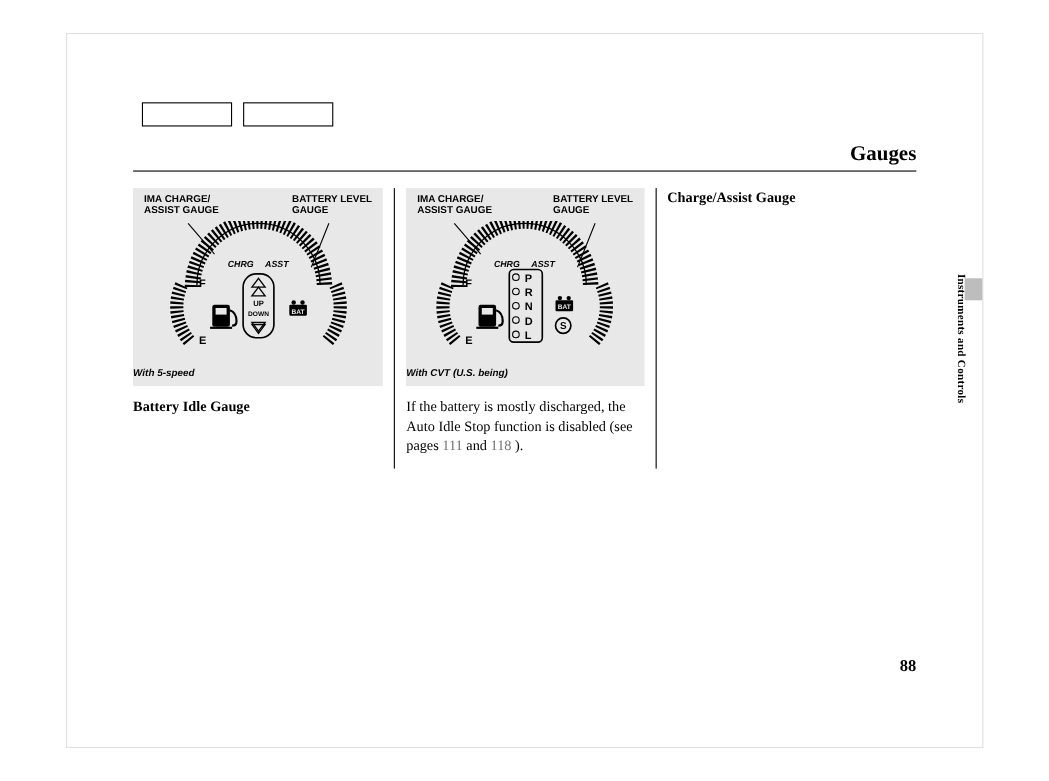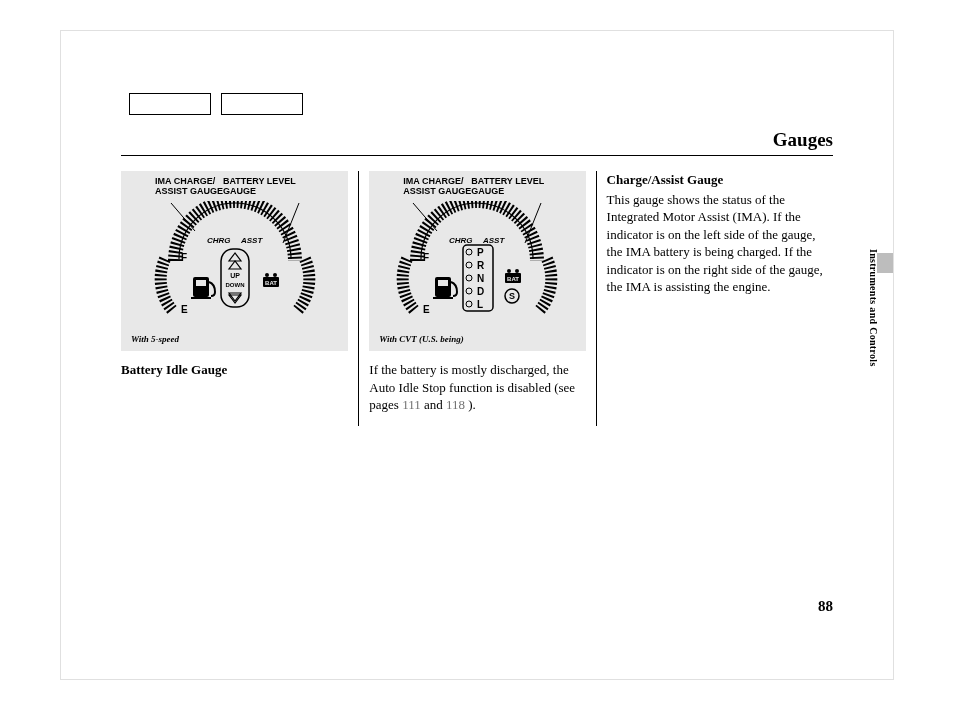--- a/index.html
+++ b/index.html
@@ -67,42 +67,41 @@
   .col3 { padding-right: 0; }
   .diagram-box {
     background: #e8e8e8;
     padding: 6px;
     margin-bottom: 10px;
     position: relative;
     height: 180px;
   }
   .diagram-labels {
     display: flex;
-    justify-content: flex-start;
+    justify-content: space-between;
     font-family: Arial, sans-serif;
     font-weight: bold;
     font-size: 9px;
     line-height: 1.1;
     padding: 0 4px;
-    margin-left: 24px;
   }
   .diagram-label-left { text-align: left; }
   .diagram-label-right { text-align: left; }
   .diagram-svg {
     display: block;
     margin: 4px auto 0;
   }
   .diagram-caption {
-    font-family: Liberation Serif, serif;
+    font-family: Liberation Sans, sans-serif;
     font-style: italic;
     font-weight: bold;
     font-size: 9px;
     position: absolute;
     bottom: 6px;
-    left: 10px;
+    left: 0;
   }
   .section-title {
     font-weight: bold;
     font-size: 13px;
     margin-bottom: 2px;
   }
   .para { margin-bottom: 12px; }
   .link { color: #737373; }
   .side-tab {
     position: absolute;
@@ -261,21 +260,20 @@
         <div class="diagram-caption">With CVT (U.S. being)</div>
       </div>
 
       <div class="para">
         <span>If the battery is mostly discharged, the Auto Idle Stop function is disabled (see pages </span><span class="link">111</span><span> and </span><span class="link">118</span><span> ).</span>
       </div>
     </div>
 
     <div class="col col3">
       <div class="section-title">Charge/Assist Gauge</div>
-      <div class="para">This gauge shows the status of the Integrated Motor Assist (IMA). If the indicator is on the left side of the gauge, the IMA battery is being charged. If the indicator is on the right side of the gauge, the IMA is assisting the engine.</div>
     </div>
 
   </div>
 
   <div class="side-tab"></div>
   <div class="side-label">Instruments and Controls</div>
 
   <div class="page-num">88</div>
 </div>
 

